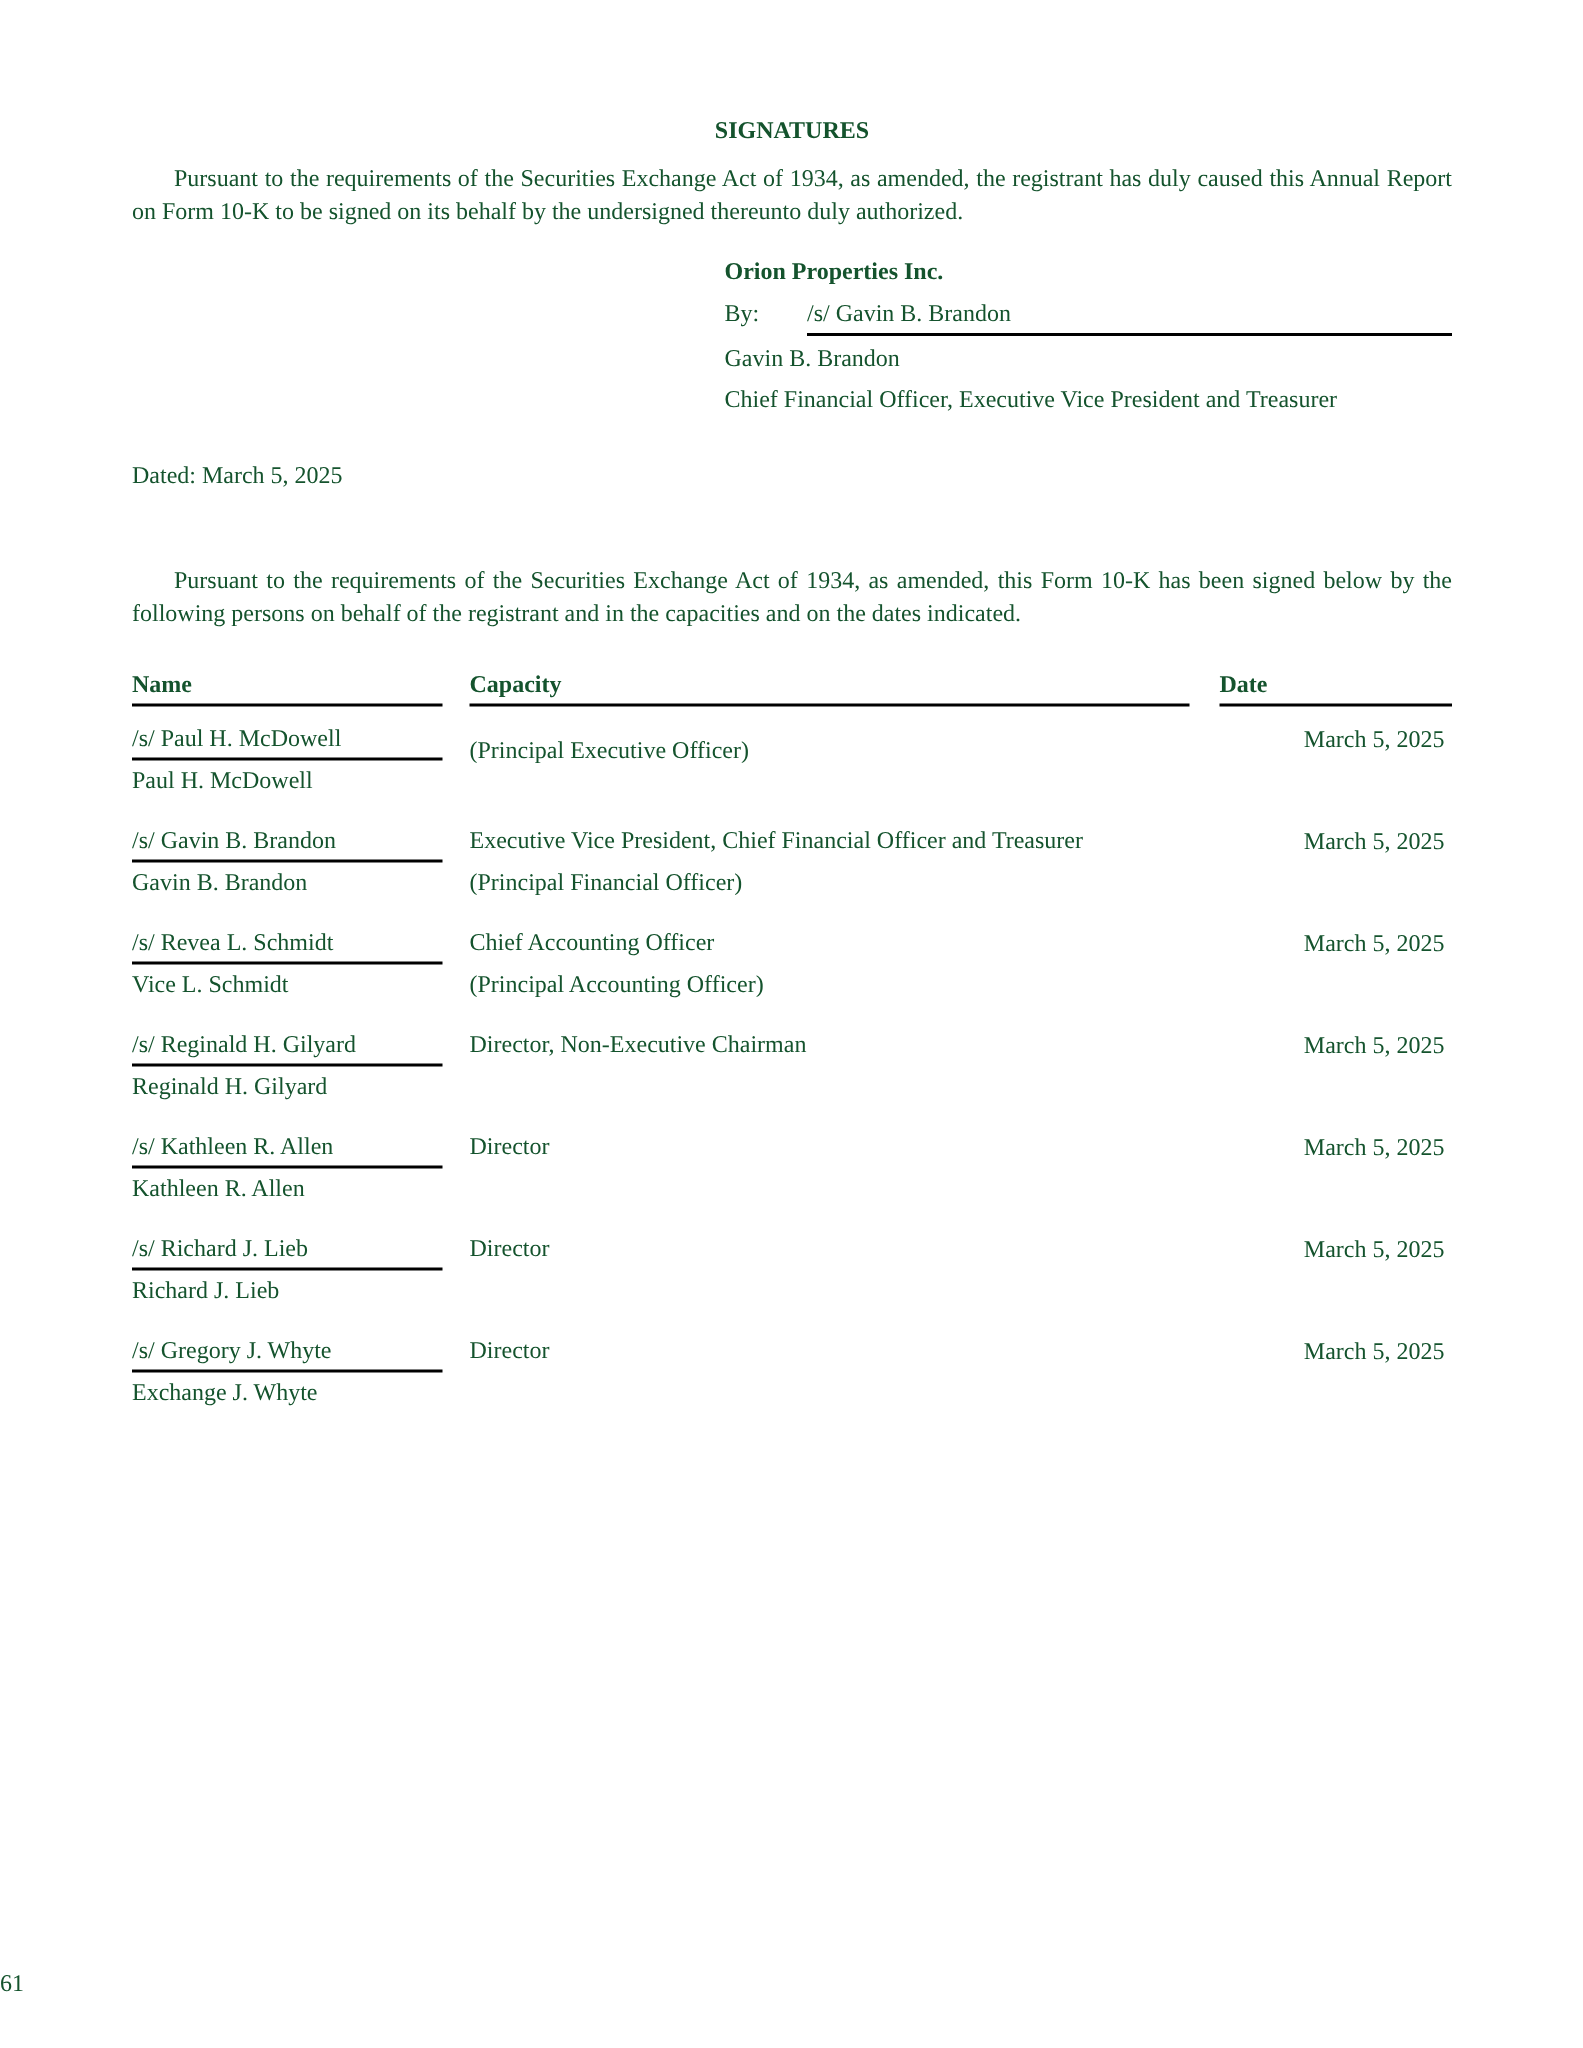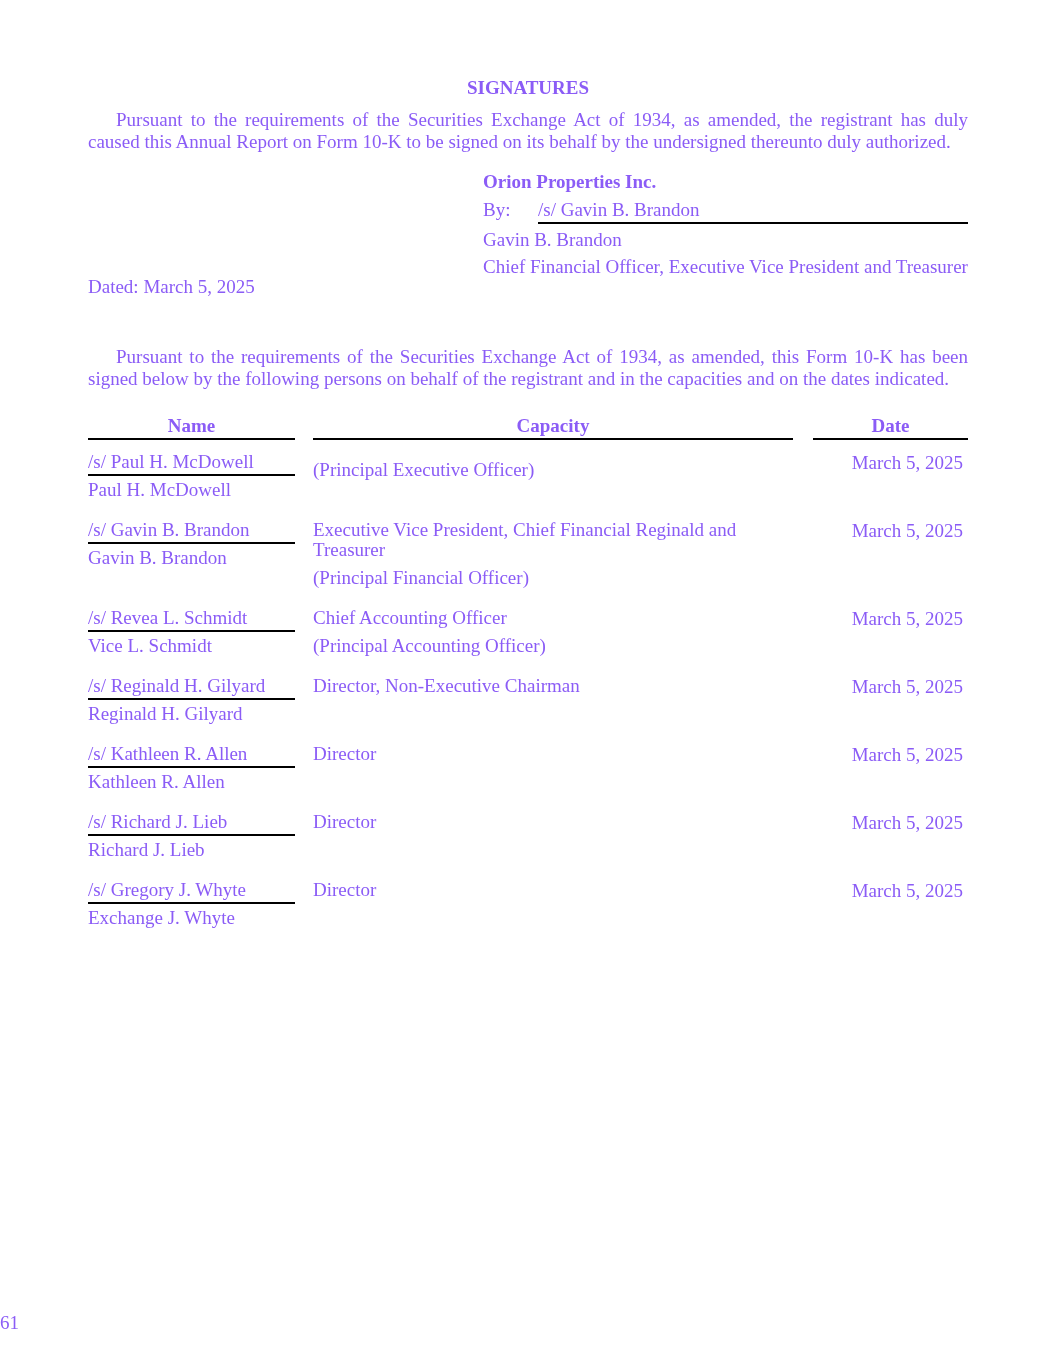--- a/index.html
+++ b/index.html
@@ -2,23 +2,23 @@
 <html><head>
 <meta charset="utf-8">
 <style>
   * { margin: 0; padding: 0; box-sizing: border-box; }
   html, body { background: #ffffff; }
   .page {
     position: relative;
     width: 1055px;
     height: 1365px;
     background: #ffffff;
-    color: #8b5cf6;
+    color: #14532d;
     font-family: "Liberation Serif", "DejaVu Serif", serif;
-    font-size: 19px;
+    font-size: 16px;
     line-height: 22px;
     overflow: hidden;
   }
   .content {
     position: absolute;
     left: 88px;
     top: 0;
     width: 880px;
   }
   .doc-heading {
@@ -53,34 +53,33 @@
     padding-bottom: 2px;
   }
   .sig-line {
     flex: 1 1 auto;
     border-bottom: 2px solid #000;
     line-height: 20px;
     padding-bottom: 2px;
   }
   .registrant-name { margin-top: 6px; line-height: 20px; }
   .registrant-title { margin-top: 7px; line-height: 20px; }
-  .dated-line { line-height: 20px; }
+  .dated-line { margin-top: 31px; line-height: 20px; }
   .para2 { margin-top: 49px; }
 
   .sig-table { margin-top: 26px; }
   .trow {
     display: grid;
     grid-template-columns: 207px 18px 480px 20px 155px;
   }
   .header-row { line-height: 20px; }
   .hcell {
     font-weight: bold;
     border-bottom: 2px solid #000;
     padding-bottom: 2px;
-    text-align: center;
   }
   .body-row { margin-top: 12px; margin-bottom: 0; }
   .body-row + .body-row { margin-top: 20px; }
   .sig {
     line-height: 20px;
     padding-bottom: 2px;
     border-bottom: 2px solid #000;
   }
   .printed {
     margin-top: 4px;
@@ -150,21 +149,21 @@
         <div class="date-cell">March 5, 2025</div>
       </div>
 
       <div class="trow body-row">
         <div>
           <div class="sig">/s/ Gavin B. Brandon</div>
           <div class="printed">Gavin B. Brandon</div>
         </div>
         <div></div>
         <div>
-          <div class="cap1">Executive Vice President, Chief Financial Reginald and Treasurer</div>
+          <div class="cap1">Executive Vice President, Chief Financial Officer and Treasurer</div>
           <div class="cap2">(Principal Financial Officer)</div>
         </div>
         <div></div>
         <div class="date-cell">March 5, 2025</div>
       </div>
 
       <div class="trow body-row">
         <div>
           <div class="sig">/s/ Revea L. Schmidt</div>
           <div class="printed">Vice L. Schmidt</div>

